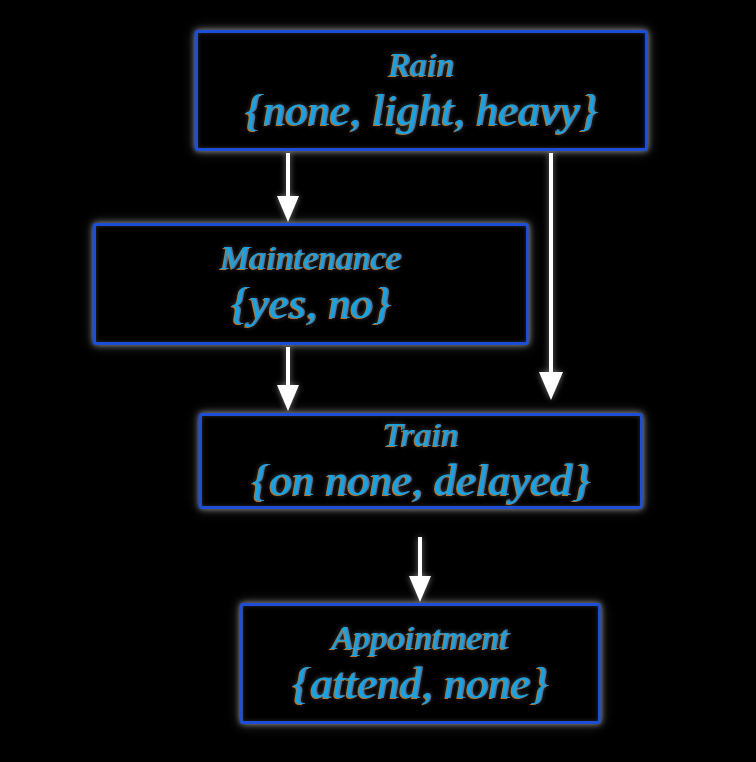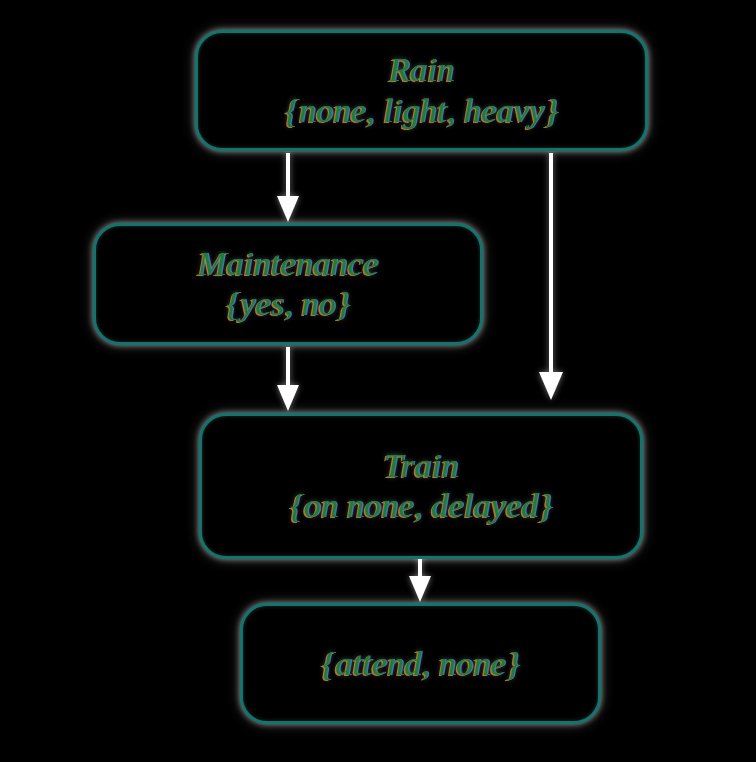--- a/index.html
+++ b/index.html
@@ -20,61 +20,61 @@
     width: 756px;
     height: 762px;
     background: #000000;
   }
 
   
   .node {
     position: absolute;
     box-sizing: border-box;
     background: #000000;
-    border: 3px solid #0f766e;
-    border-radius: 27px;
+    border: 3px solid #1d4ed8;
+    border-radius: 3px;
     box-shadow:
        0 0 6px rgba(255,255,255,0.55),
        0 0 14px rgba(255,255,255,0.22),
        inset 0 0 4px rgba(255,255,255,0.18);
     display: flex;
     flex-direction: column;
     align-items: center;
     justify-content: center;
     text-align: center;
     line-height: 1.12;
-    color: #15803d;
+    color: #0ea5e9;
     font-style: italic;
     -webkit-font-smoothing: antialiased;
   }
 
   .node-name {
     font-size: 34px;
     letter-spacing: 0.3px;
     
     text-shadow:
       -1.4px 0.6px 0 rgba(214,132,52,0.85),
        1.4px -0.4px 0 rgba(96,150,225,0.70),
        0 0 5px rgba(255,255,255,0.40);
   }
 
   .node-states {
-    font-size: 34px;
+    font-size: 44px;
     letter-spacing: 0.2px;
     margin-top: 2px;
     text-shadow:
       -1.4px 0.6px 0 rgba(214,132,52,0.85),
        1.4px -0.4px 0 rgba(96,150,225,0.70),
        0 0 5px rgba(255,255,255,0.40);
   }
 
   
   #node-rain        { left: 195px; top: 30px;  width: 453px; height: 121px; }
-  #node-maintenance { left: 93px;  top: 223px; width: 390px; height: 122px; }
-  #node-train       { left: 199px; top: 413px; width: 444px; height: 146px; }
+  #node-maintenance { left: 93px;  top: 223px; width: 436px; height: 122px; }
+  #node-train       { left: 199px; top: 413px; width: 444px; height: 96px; }
   #node-appointment { left: 240px; top: 603px; width: 361px; height: 121px; }
 
   
   #edges {
     position: absolute;
     left: 0;
     top: 0;
     width: 756px;
     height: 762px;
     pointer-events: none;
@@ -131,16 +131,17 @@
     <div class="node-name">Maintenance</div>
     <div class="node-states">{yes, no}</div>
   </div>
 
   <div class="node" id="node-train">
     <div class="node-name">Train</div>
     <div class="node-states">{on none, delayed}</div>
   </div>
 
   <div class="node" id="node-appointment">
+    <div class="node-name">Appointment</div>
     <div class="node-states">{attend, none}</div>
   </div>
 
 </div>
 
 </body></html>

